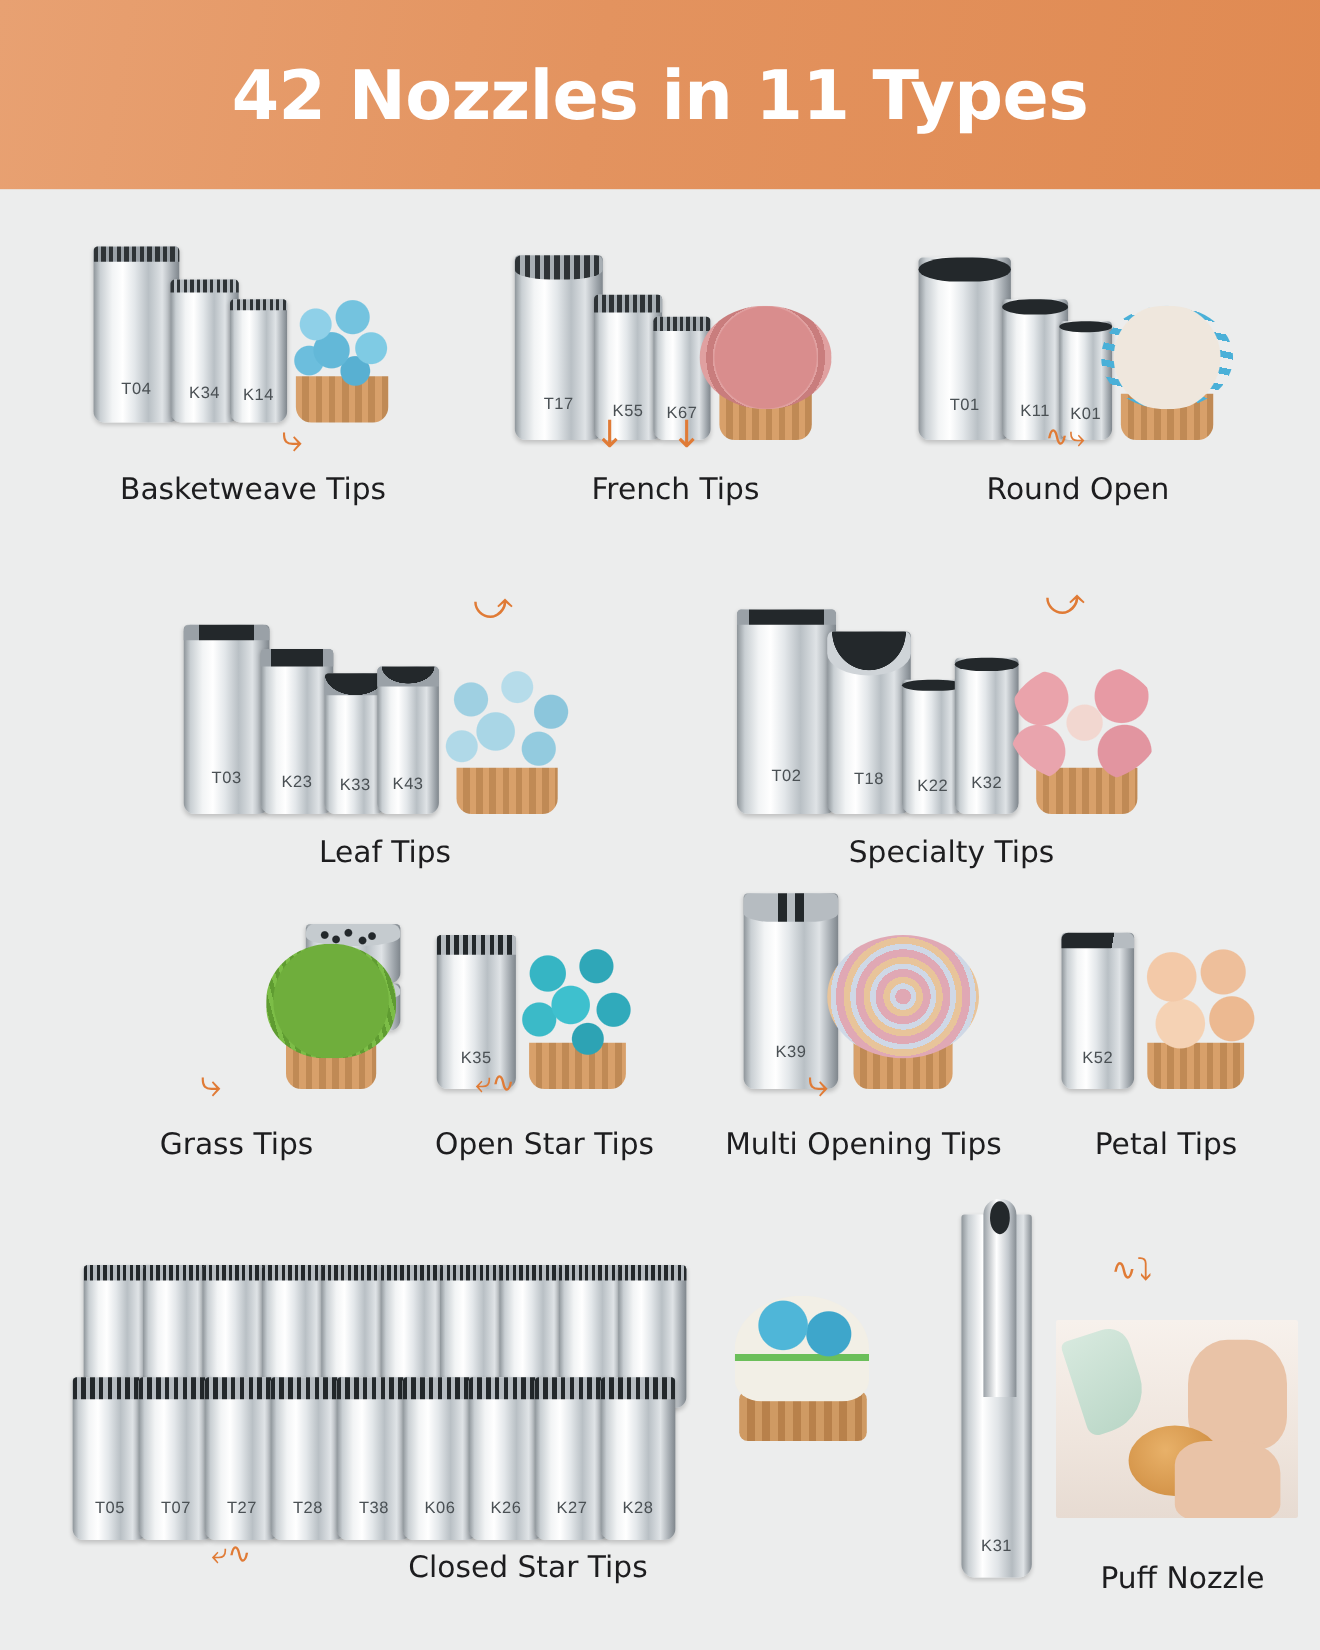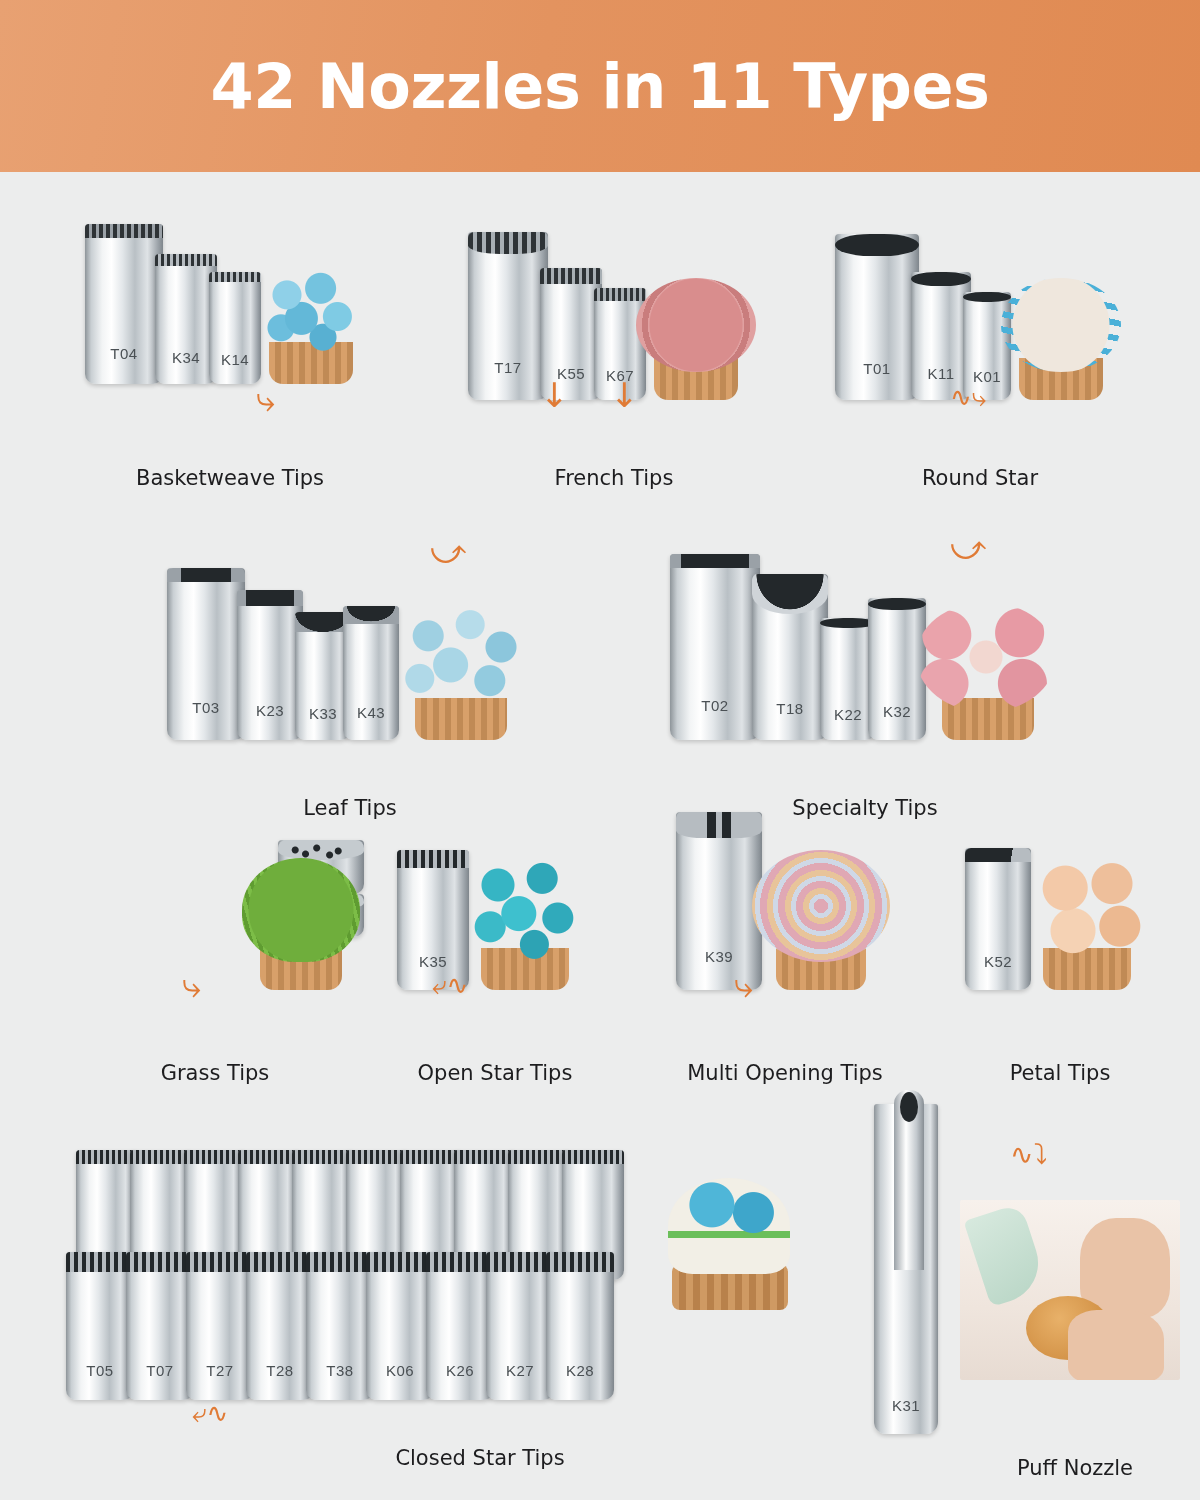--- a/index.html
+++ b/index.html
@@ -23,25 +23,24 @@
     letter-spacing:-0.5px;
     text-align:center;
     font-family:"DejaVu Sans", sans-serif;
   }
   
   .group{position:absolute;}
   .group-label{
     position:absolute;
     width:100%;
     text-align:center;
-    font-size:21px;
+    font-size:27px;
     color:#1d1d1f;
     font-family:"DejaVu Sans", sans-serif;
     white-space:nowrap;
-    margin-top:36px;
   }
   .nozzle-row{
     position:absolute;
     display:flex;
     align-items:flex-end;
     justify-content:center;
   }
   
   .nozzle{
     position:relative;
@@ -203,21 +202,21 @@
       <div class="lbl">K01</div>
     </div>
     <div class="cupcake">
       <div class="liner"></div>
       <div class="frost" style="background:
         radial-gradient(circle at 50% 50%,#efe7dd 0 48px,transparent 49px),
         repeating-linear-gradient(12deg,transparent 0 9px,#4ab0d8 9px 15px);"></div>
     </div>
   </div>
   <div class="swirl" style="left:150px;top:192px;">∿⤷</div>
-  <div class="group-label" style="top:240px;">Round Star</div>
+  <div class="group-label" style="top:240px;">Round Open</div>
 </div>
 
 <div class="group" style="left:140px;top:520px;width:420px;height:300px;">
   <div class="nozzle-row" style="left:0;top:30px;width:420px;height:190px;">
     <div class="nozzle" style="width:78px;height:172px;">
       <div class="teeth" style="height:14px;background:linear-gradient(90deg,#9aa1a7 0 18%,#23282b 18% 82%,#9aa1a7 82% 100%);border-radius:6px 6px 0 0;"></div>
       <div class="lbl">T03</div>
     </div>
     <div class="nozzle" style="width:66px;height:150px;">
       <div class="teeth" style="height:16px;background:linear-gradient(90deg,#9aa1a7 0 14%,#23282b 14% 86%,#9aa1a7 86% 100%);"></div>

